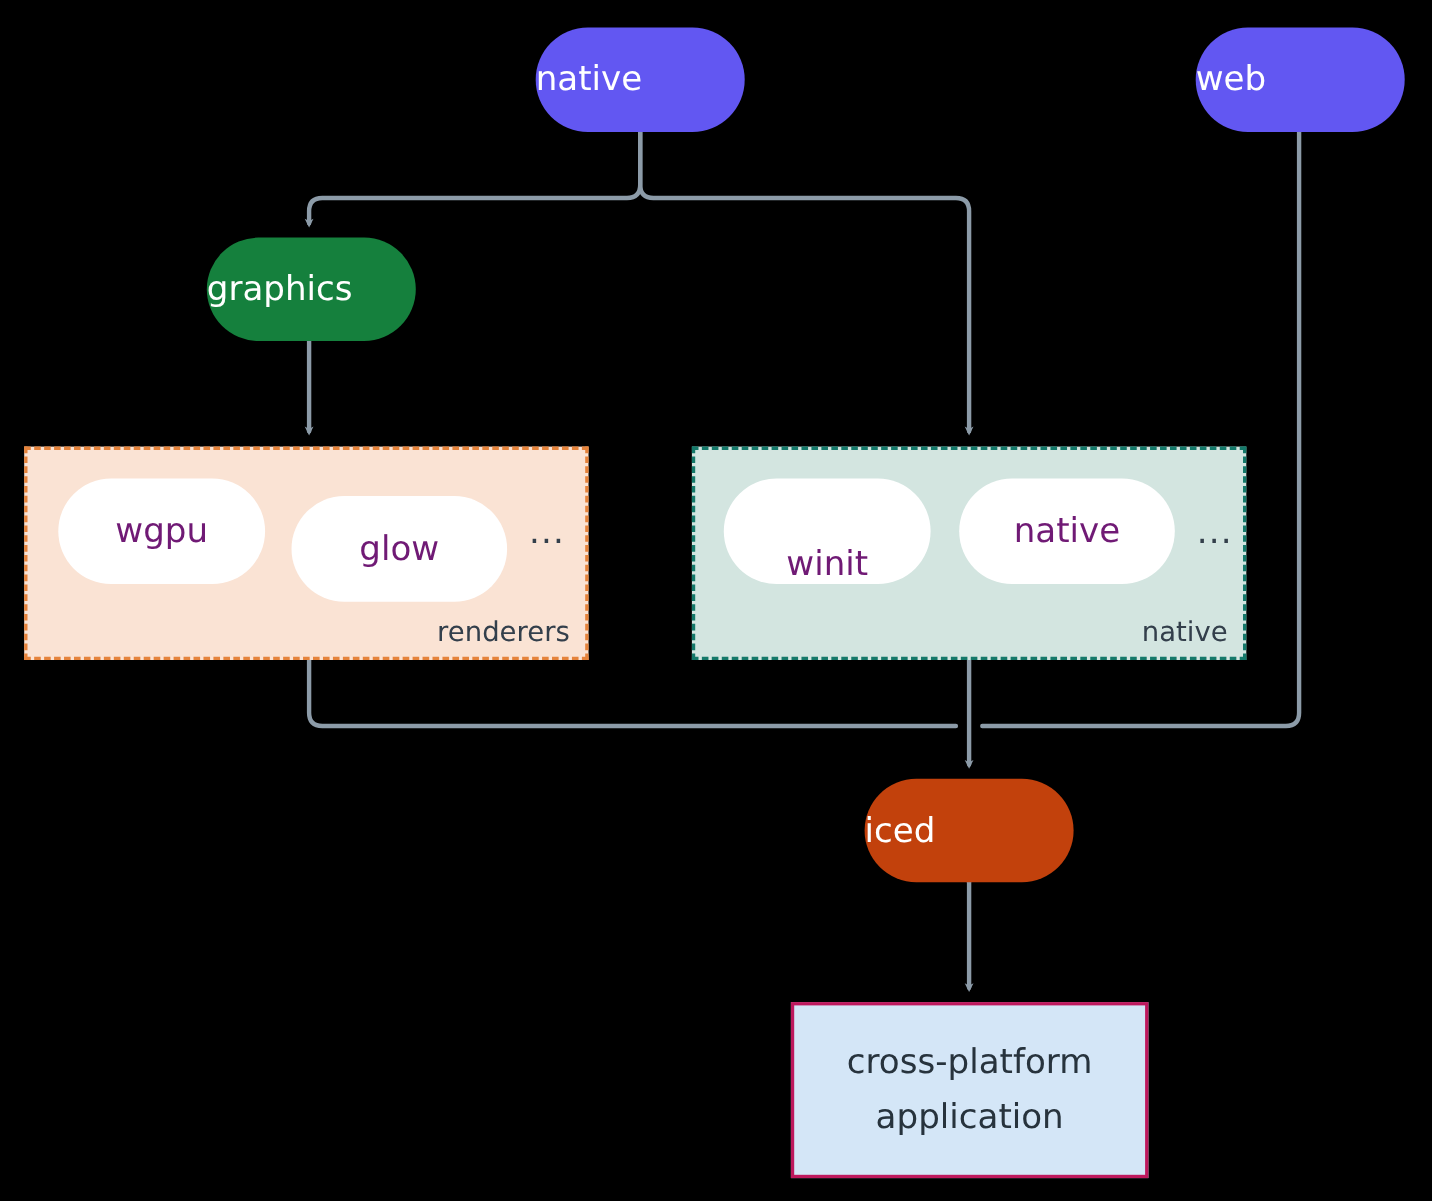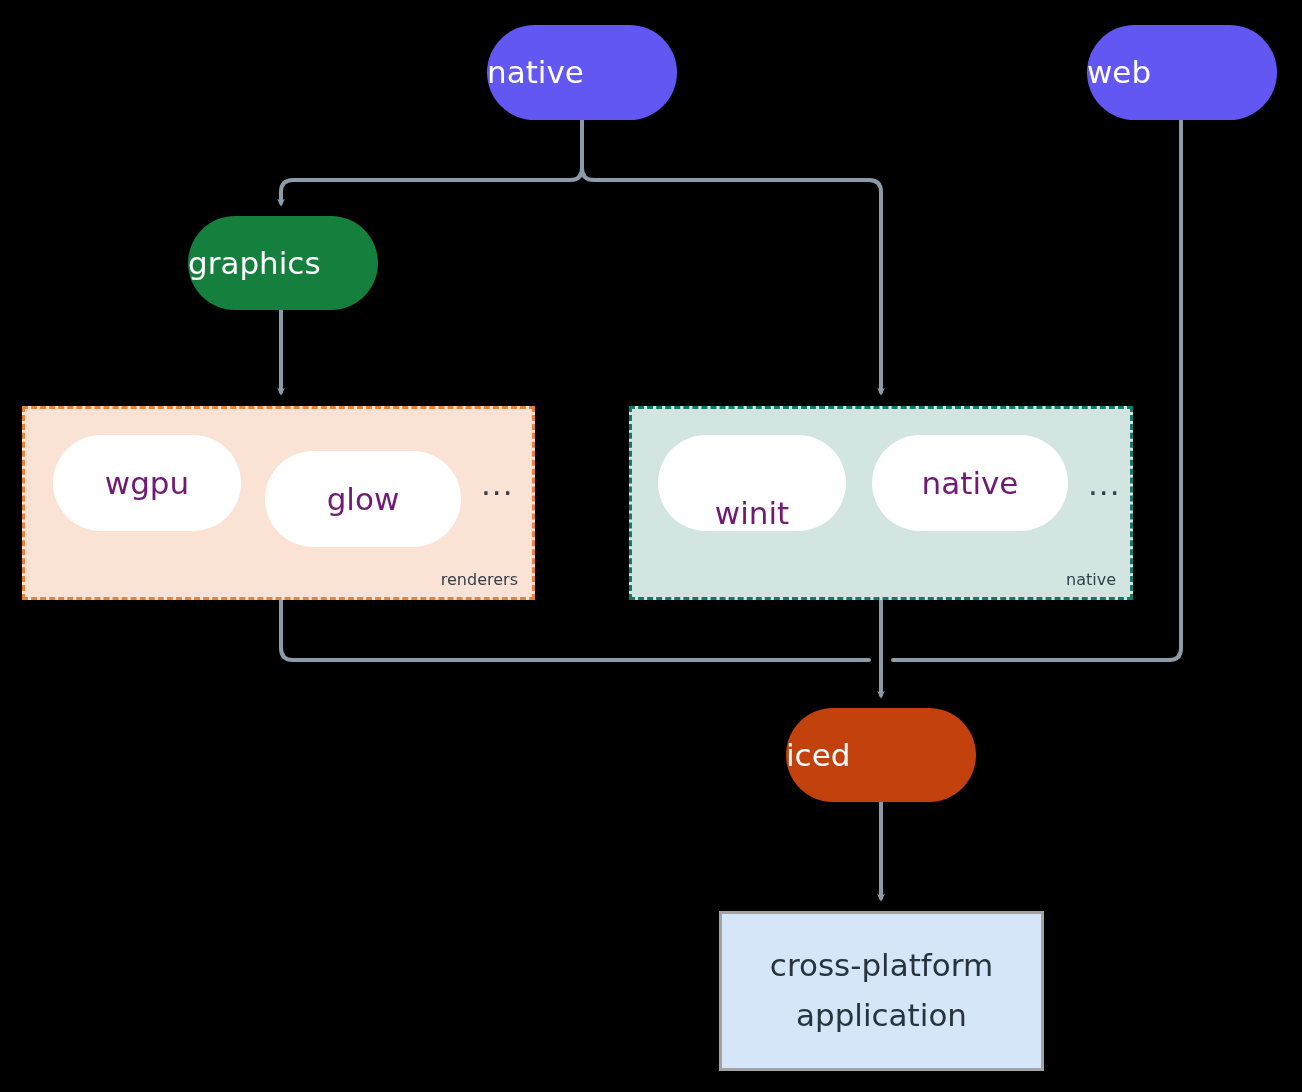--- a/index.html
+++ b/index.html
@@ -55,21 +55,21 @@
   }
   .group-shells {
     left: 629px; top: 406px; width: 504px; height: 194px;
     background: #D3E5E0;
     border-color: #15796A;
   }
   .group-label {
     position: absolute;
     right: 14px;
     bottom: 8px;
-    font-size: 16px;
+    font-size: 25px;
     color: #333F4B;
   }
   .subpill {
     position: absolute;
     display: flex;
     align-items: center;
     justify-content: center;
     background: #FFFFFF;
     border-radius: 999px;
     color: #701a75;
@@ -86,21 +86,21 @@
   .sp-glow  { left: 240px; top: 26px; width: 196px; height: 96px; margin-top: 16px; }
   .el-r     { left: 456px; top: 57px; }
   .sp-winit { left: 26px;  top: 26px; width: 188px; height: 96px; align-items: flex-end; }
   .sp-glutin{ left: 240px; top: 26px; width: 196px; height: 96px; }
   .el-s     { left: 456px; top: 57px; }
 
   .node-app {
     position: absolute;
     left: 719px; top: 911px; width: 325px; height: 160px;
     background: #D4E6F7;
-    border: 3px solid #a3a3a3;
+    border: 3px solid #be185d;
     box-sizing: border-box;
     display: flex;
     align-items: center;
     justify-content: center;
     flex-direction: column;
     color: #27333D;
     font-size: 31px;
     line-height: 1.6;
     text-align: center;
   }

